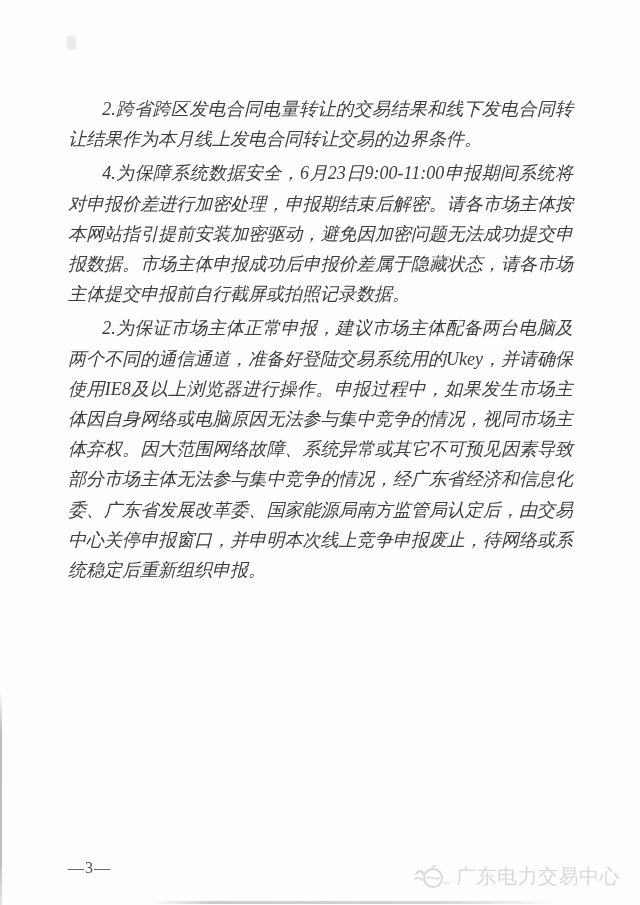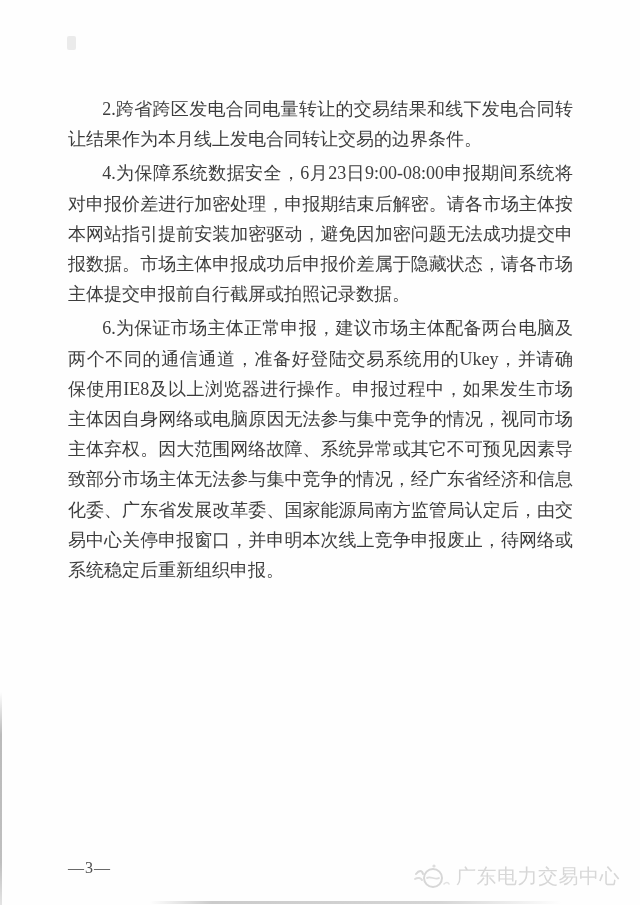--- a/index.html
+++ b/index.html
@@ -27,20 +27,21 @@
     top: 94px;
     width: 505px;
     font-size: 18px;
     line-height: 30.2px;
     color: #3d3d3d;
     text-align: justify;
   }
   .doc p {
     margin: 4px 0 0 0;
     text-indent: 1.9em;
+    font-style: italic;
   }
   .doc p:first-child {
     margin-top: 0;
   }
   
   .page-number {
     position: absolute;
     left: 68px;
     top: 859px;
     font-size: 16px;
@@ -94,22 +95,22 @@
 </style>
 </head>
 <body>
 
 <div class="page">
 
   <div class="scan-smudge-topleft"></div>
 
   <div class="doc">
     <p>2.跨省跨区发电合同电量转让的交易结果和线下发电合同转让结果作为本月线上发电合同转让交易的边界条件。</p>
-    <p>4.为保障系统数据安全，6月23日9:00-08:00申报期间系统将对申报价差进行加密处理，申报期结束后解密。请各市场主体按本网站指引提前安装加密驱动，避免因加密问题无法成功提交申报数据。市场主体申报成功后申报价差属于隐藏状态，请各市场主体提交申报前自行截屏或拍照记录数据。</p>
-    <p>6.为保证市场主体正常申报，建议市场主体配备两台电脑及两个不同的通信通道，准备好登陆交易系统用的Ukey，并请确保使用IE8及以上浏览器进行操作。申报过程中，如果发生市场主体因自身网络或电脑原因无法参与集中竞争的情况，视同市场主体弃权。因大范围网络故障、系统异常或其它不可预见因素导致部分市场主体无法参与集中竞争的情况，经广东省经济和信息化委、广东省发展改革委、国家能源局南方监管局认定后，由交易中心关停申报窗口，并申明本次线上竞争申报废止，待网络或系统稳定后重新组织申报。</p>
+    <p>4.为保障系统数据安全，6月23日9:00-11:00申报期间系统将对申报价差进行加密处理，申报期结束后解密。请各市场主体按本网站指引提前安装加密驱动，避免因加密问题无法成功提交申报数据。市场主体申报成功后申报价差属于隐藏状态，请各市场主体提交申报前自行截屏或拍照记录数据。</p>
+    <p>2.为保证市场主体正常申报，建议市场主体配备两台电脑及两个不同的通信通道，准备好登陆交易系统用的Ukey，并请确保使用IE8及以上浏览器进行操作。申报过程中，如果发生市场主体因自身网络或电脑原因无法参与集中竞争的情况，视同市场主体弃权。因大范围网络故障、系统异常或其它不可预见因素导致部分市场主体无法参与集中竞争的情况，经广东省经济和信息化委、广东省发展改革委、国家能源局南方监管局认定后，由交易中心关停申报窗口，并申明本次线上竞争申报废止，待网络或系统稳定后重新组织申报。</p>
   </div>
 
   <div class="page-number">—3—</div>
 
   <div class="watermark">
     <span>
       <svg width="38" height="28" viewBox="0 0 38 28" fill="none" xmlns="http://www.w3.org/2000/svg">
         <path d="M3 12 C6 8, 9 8, 10 12" stroke="#d7d7d7" stroke-width="2" stroke-linecap="round" fill="none"></path>
         <path d="M2 17 C5 15, 8 16, 9 18" stroke="#dddddd" stroke-width="2" stroke-linecap="round" fill="none"></path>
         <circle cx="20" cy="16" r="9" stroke="#d7d7d7" stroke-width="2" fill="none"></circle>

